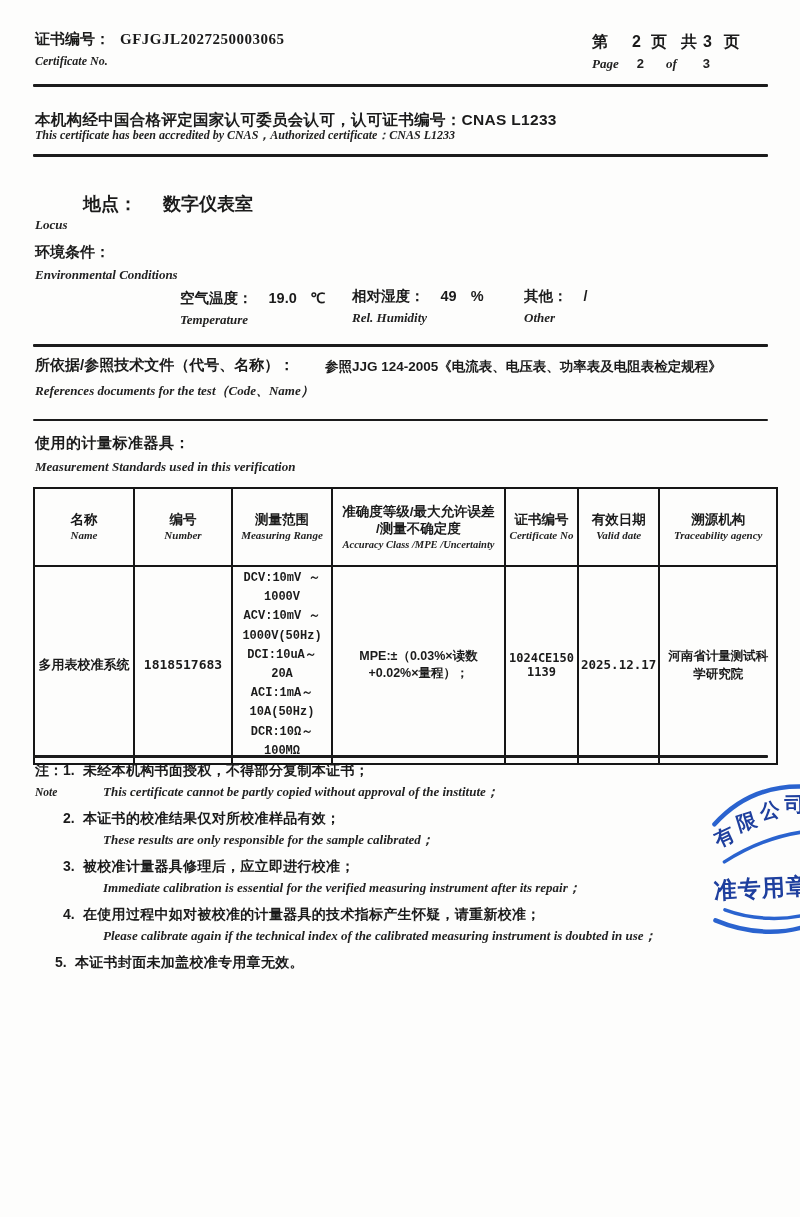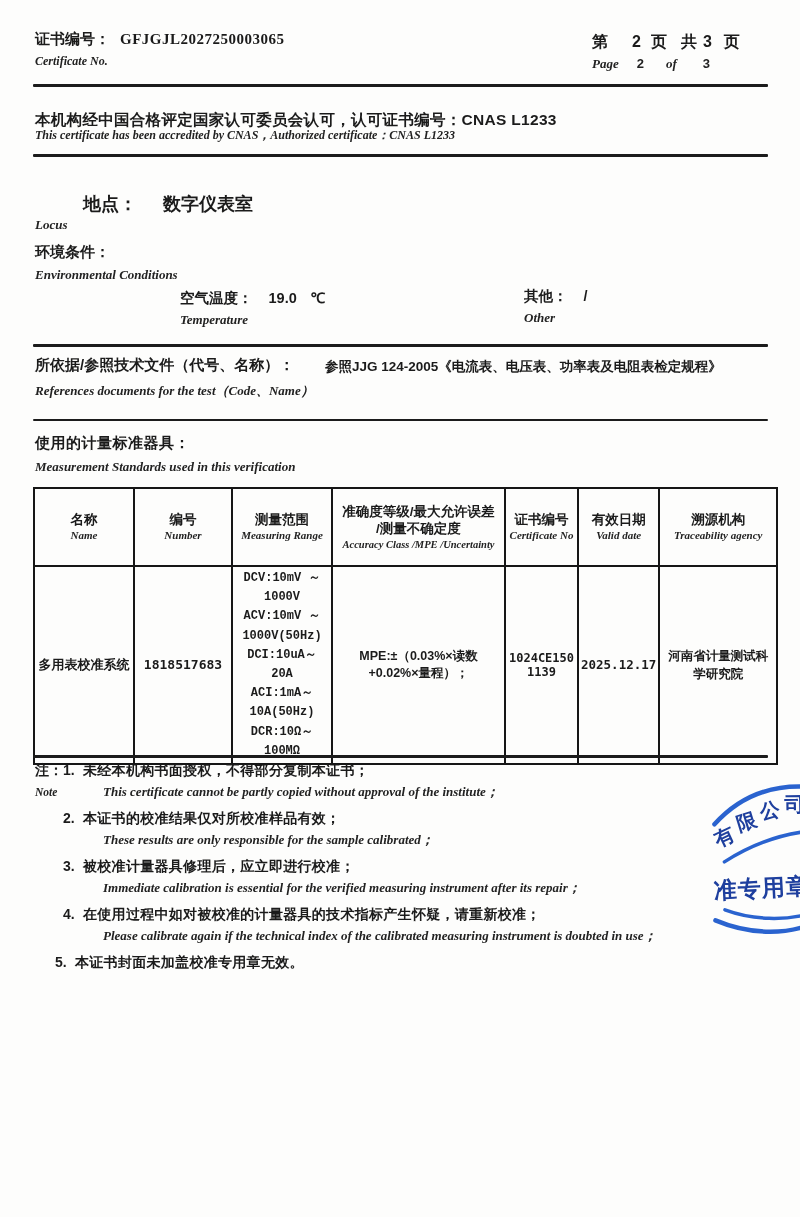--- a/index.html
+++ b/index.html
@@ -118,20 +118,24 @@
 </div>
 <div class="abs loc-en en">Locus</div>
 
 <div class="abs env zh">环境条件：</div>
 <div class="abs env-en en">Environmental Conditions</div>
 
 <div class="abs envrow">
   <div class="envgroup g-temp">
     <span class="env-lbl">空气温度：</span><span class="env-val">19.0</span><span class="env-unit">℃</span>
     <span class="env-sub en">Temperature</span>
+  </div>
+  <div class="envgroup g-hum">
+    <span class="env-lbl">相对湿度：</span><span class="env-val">49</span><span class="env-unit">%</span>
+    <span class="env-sub en">Rel. Humidity</span>
   </div>
   <div class="envgroup g-oth">
     <span class="env-lbl">其他：</span><span class="env-val">/</span>
     <span class="env-sub en">Other</span>
   </div>
 </div>
 
 <div class="rule" style="top:344px;"></div>
 
 <div class="abs ref-zh zh">所依据/参照技术文件（代号、名称）：</div>

